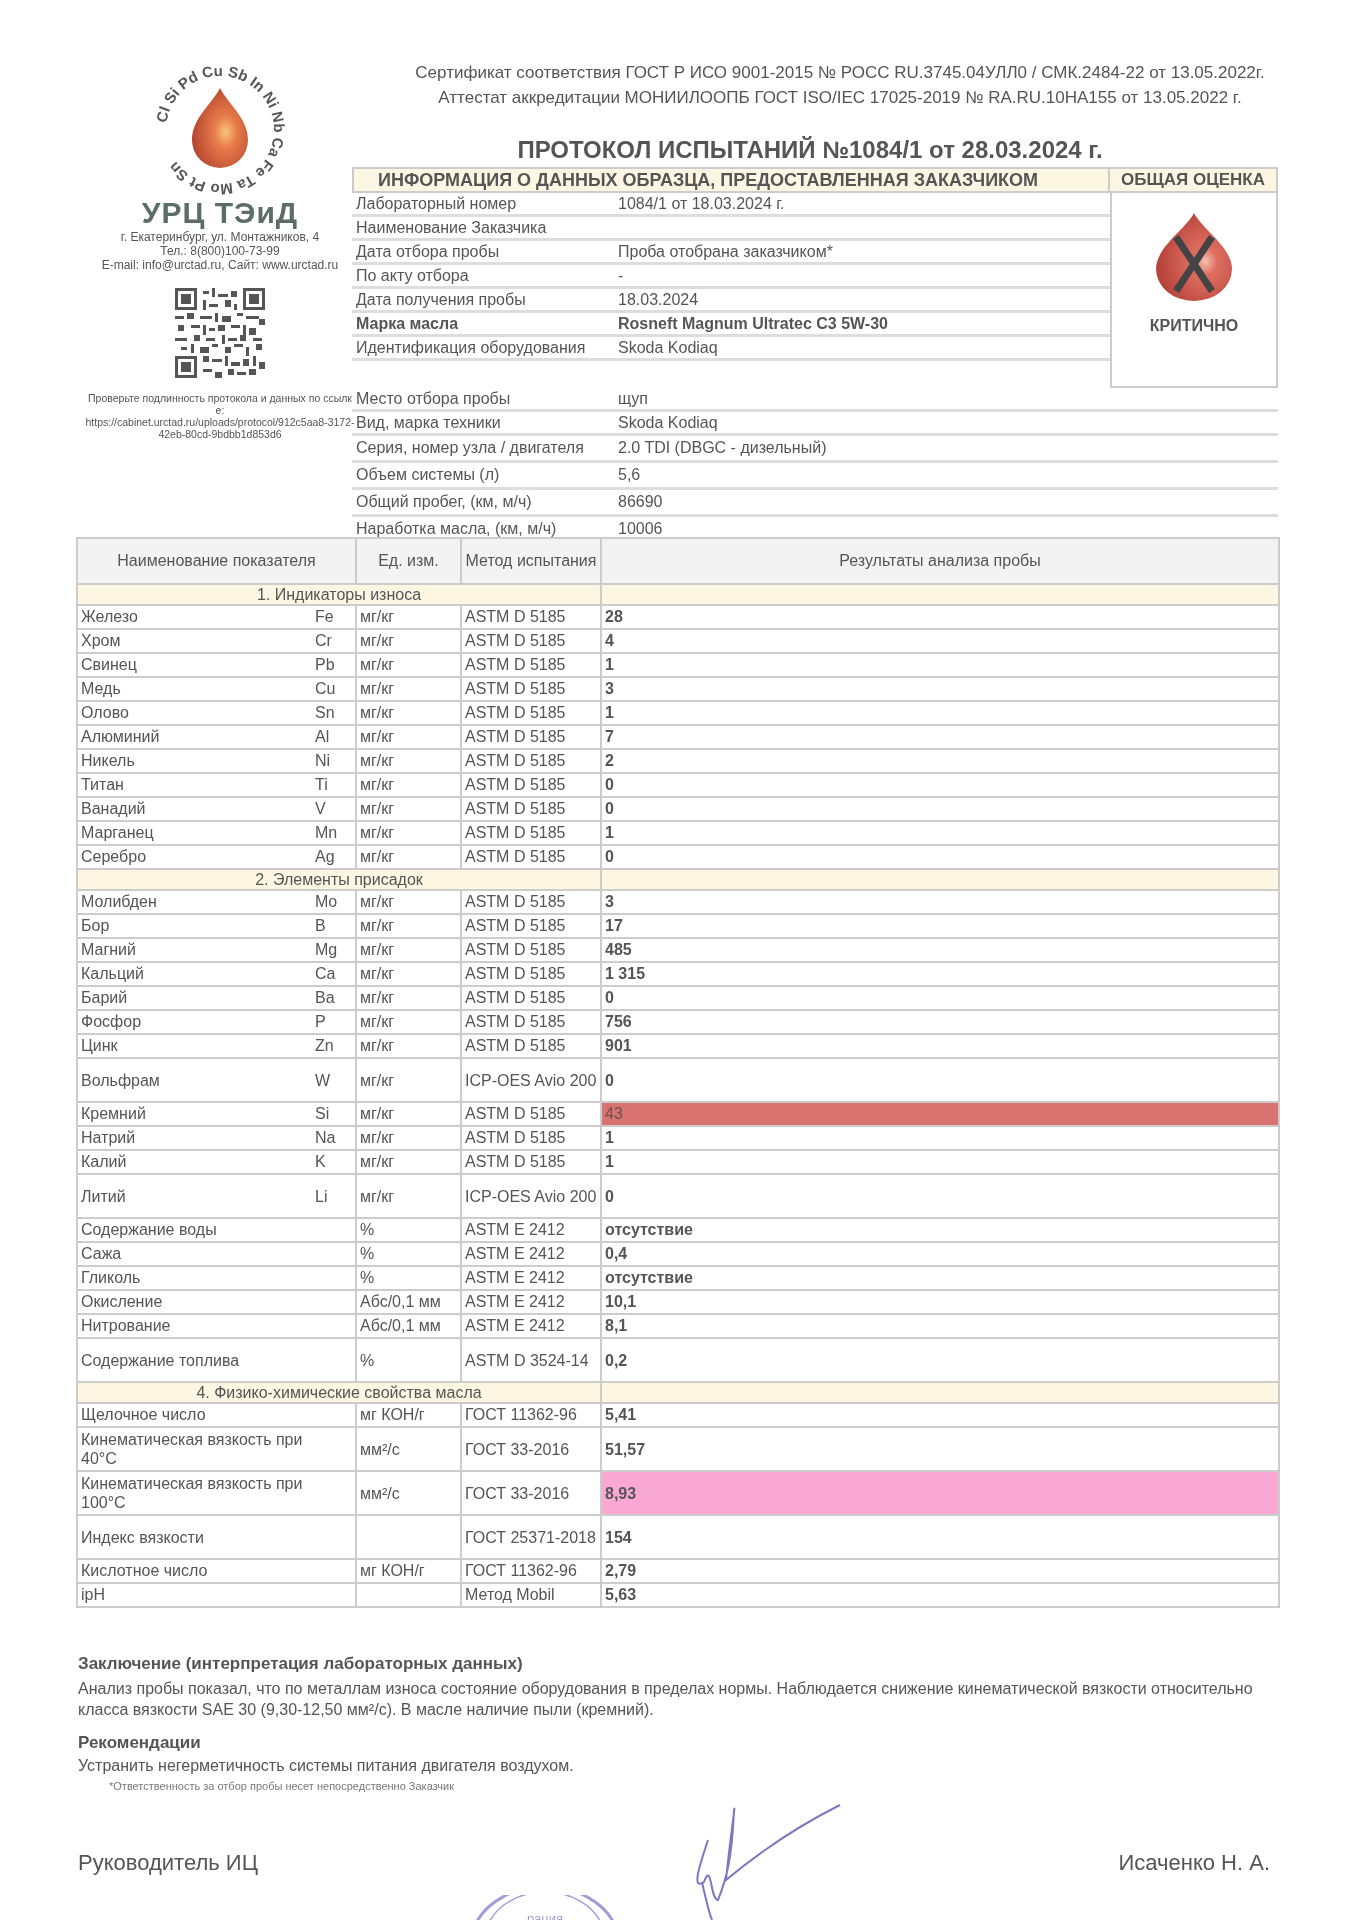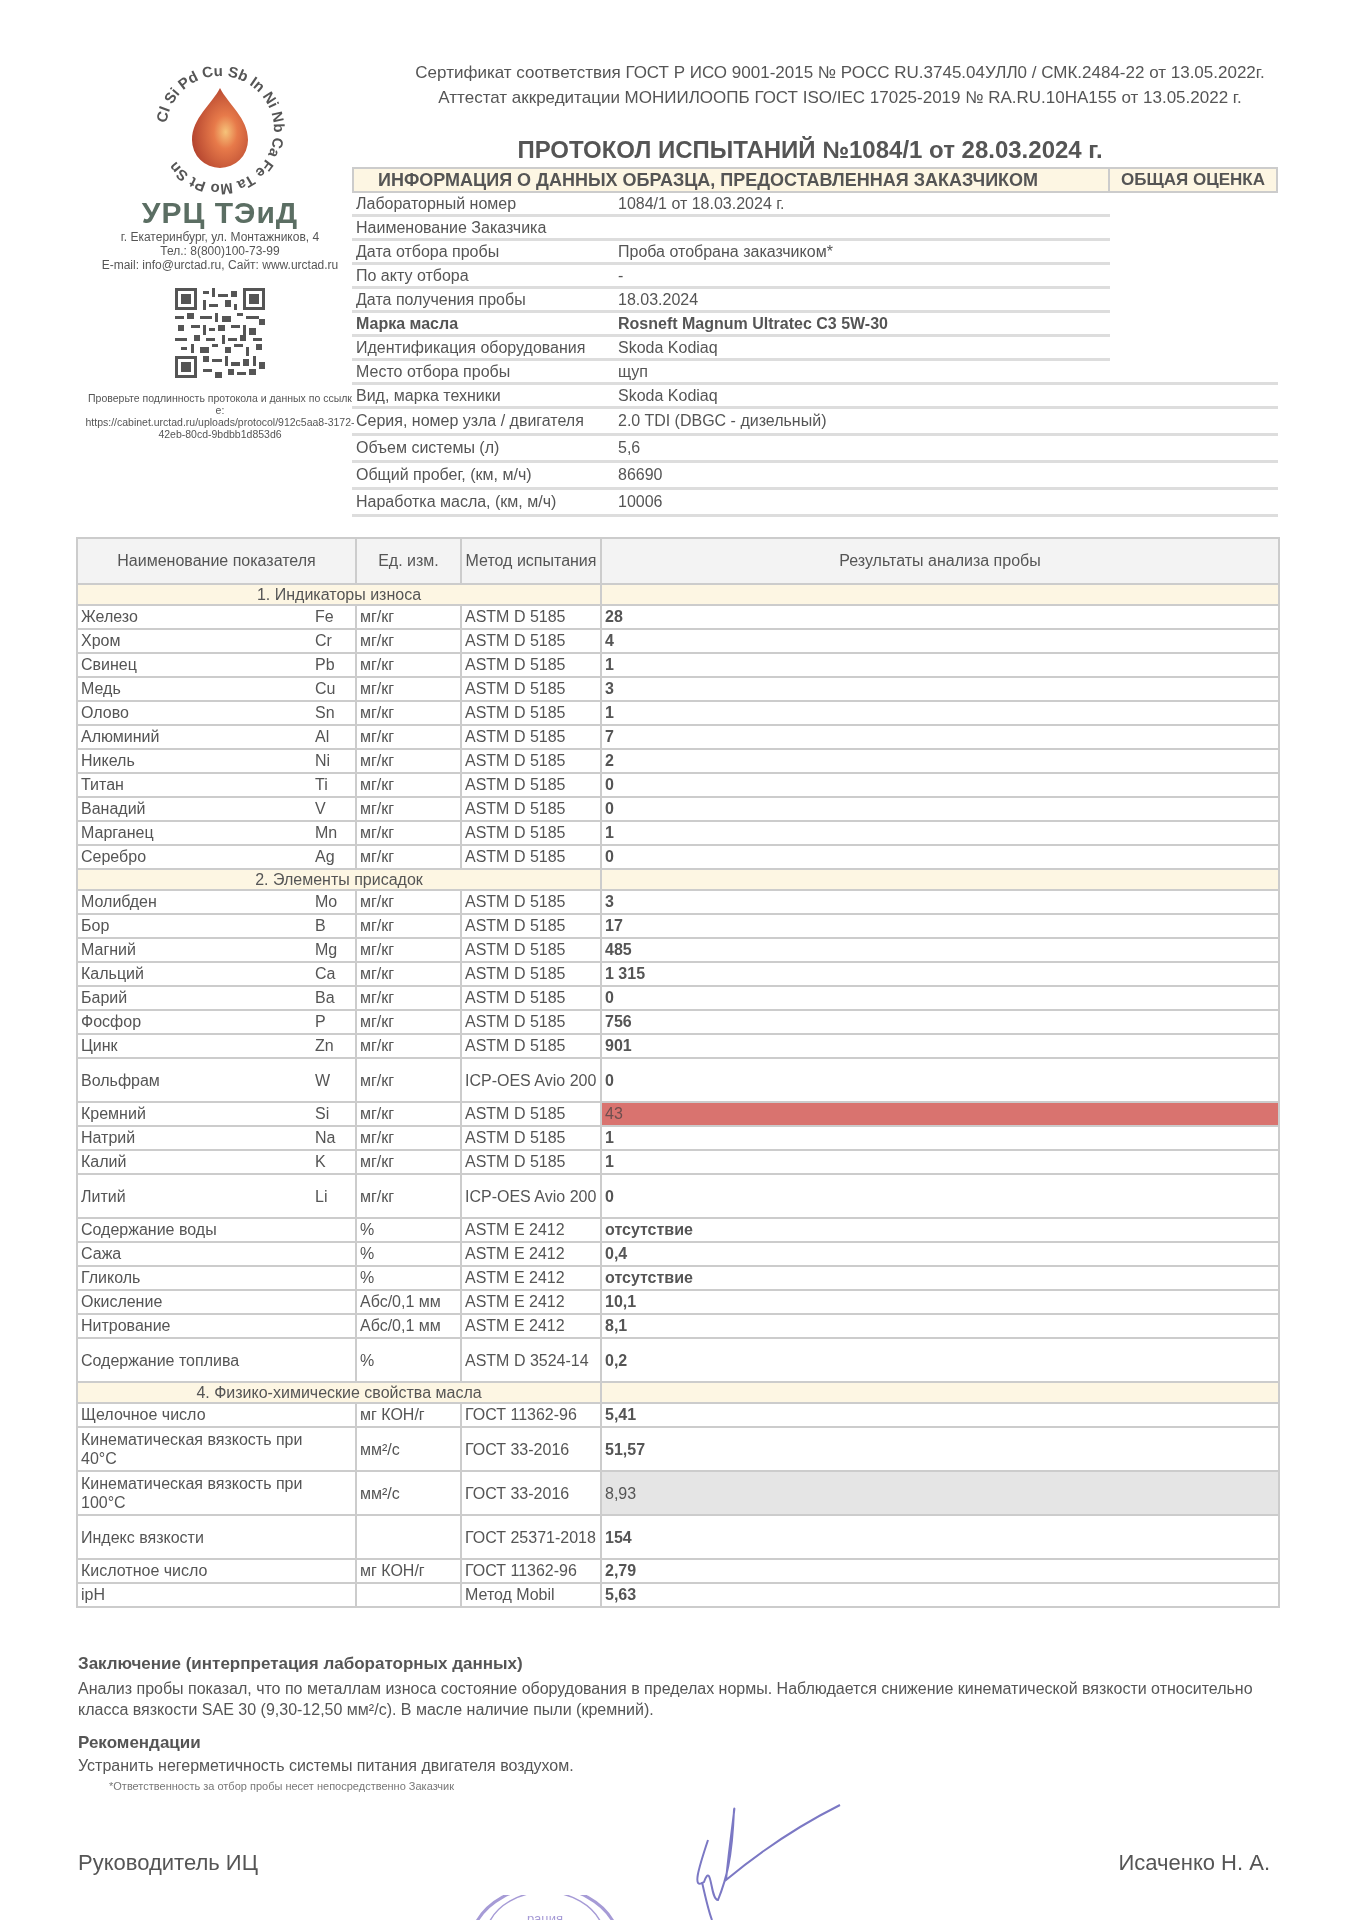--- a/index.html
+++ b/index.html
@@ -46,21 +46,21 @@
   .results th { background: #f3f3f3; height: 46px; text-align: center; font-size: 16px; color: #555; line-height: 20px; }
   .results .c-name { width: 235px; border-right: none; }
   .results .c-sym { width: 44px; border-left: none; }
   .results .c-unit { width: 105px; }
   .results .c-meth { width: 140px; line-height: 18px; }
   .results .c-res { font-weight: bold; }
   .results tr.section td { background: #fdf6e3; font-weight: normal; height: 21px; text-align: center; }
   .results tr.section td.sec-res { background: #fdf6e3; }
   .results tr.tall td { height: 44px; line-height: 19px; }
   .results td.flag-red { background: #d9736f; color: #6e4e4e; font-weight: normal; }
-  .results td.flag-yellow { background: #e5e5e5; font-weight: normal; margin-top: 28px; }
+  .results td.flag-yellow { background: #f9a8d4; font-weight: bold; margin-top: 28px; }
 
   
   .concl { position: absolute; left: 78px; width: 1220px; color: #555; }
   .concl-title { top: 1654px; font-size: 17px; font-weight: bold; }
   .concl-text { top: 1678px; font-size: 16px; line-height: 21px; }
   .rec-title { top: 1733px; font-size: 17px; font-weight: bold; }
   .rec-text { top: 1757px; font-size: 16px; }
   .footnote { top: 1780px; font-size: 11px; color: #777; margin-left: 31px; }
 
   .sign-role { position: absolute; left: 78px; top: 1850px; font-size: 22px; color: #555; }
@@ -192,20 +192,34 @@
         </div>
         <div class="info-row bold">
           <div class="k">Марка масла</div>
           <div class="v">Rosneft Magnum Ultratec C3 5W-30</div>
         </div>
         <div class="info-row">
           <div class="k">Идентификация оборудования</div>
           <div class="v">Skoda Kodiaq</div>
         </div>
       </div>
+    <div class="verdict">
+      <svg width="84" height="90" viewBox="0 0 84 90">
+        <defs>
+          <radialGradient id="vg" cx="65%" cy="55%" r="60%">
+            <stop offset="0%" stop-color="#f2c2b0"></stop>
+            <stop offset="25%" stop-color="#e06f62"></stop>
+            <stop offset="100%" stop-color="#b8453c"></stop>
+          </radialGradient>
+        </defs>
+        <path d="M42,2 C50,18 80,36 80,58 A38,32 0 0 1 4,58 C4,36 34,18 42,2 Z" fill="url(#vg)"></path>
+        <path d="M24,26 L60,80 M60,26 L24,80" stroke="#444" stroke-width="7" stroke-linecap="butt"></path>
+      </svg>
+      <div class="verdict-label">КРИТИЧНО</div>
+    </div>
   </div>
   <div class="info-wide" id="info-wide">
       <div class="info-row">
         <div class="k">Место отбора пробы</div>
         <div class="v">щуп</div>
       </div>
       <div class="info-row">
         <div class="k">Вид, марка техники</div>
         <div class="v">Skoda Kodiaq</div>
       </div>

